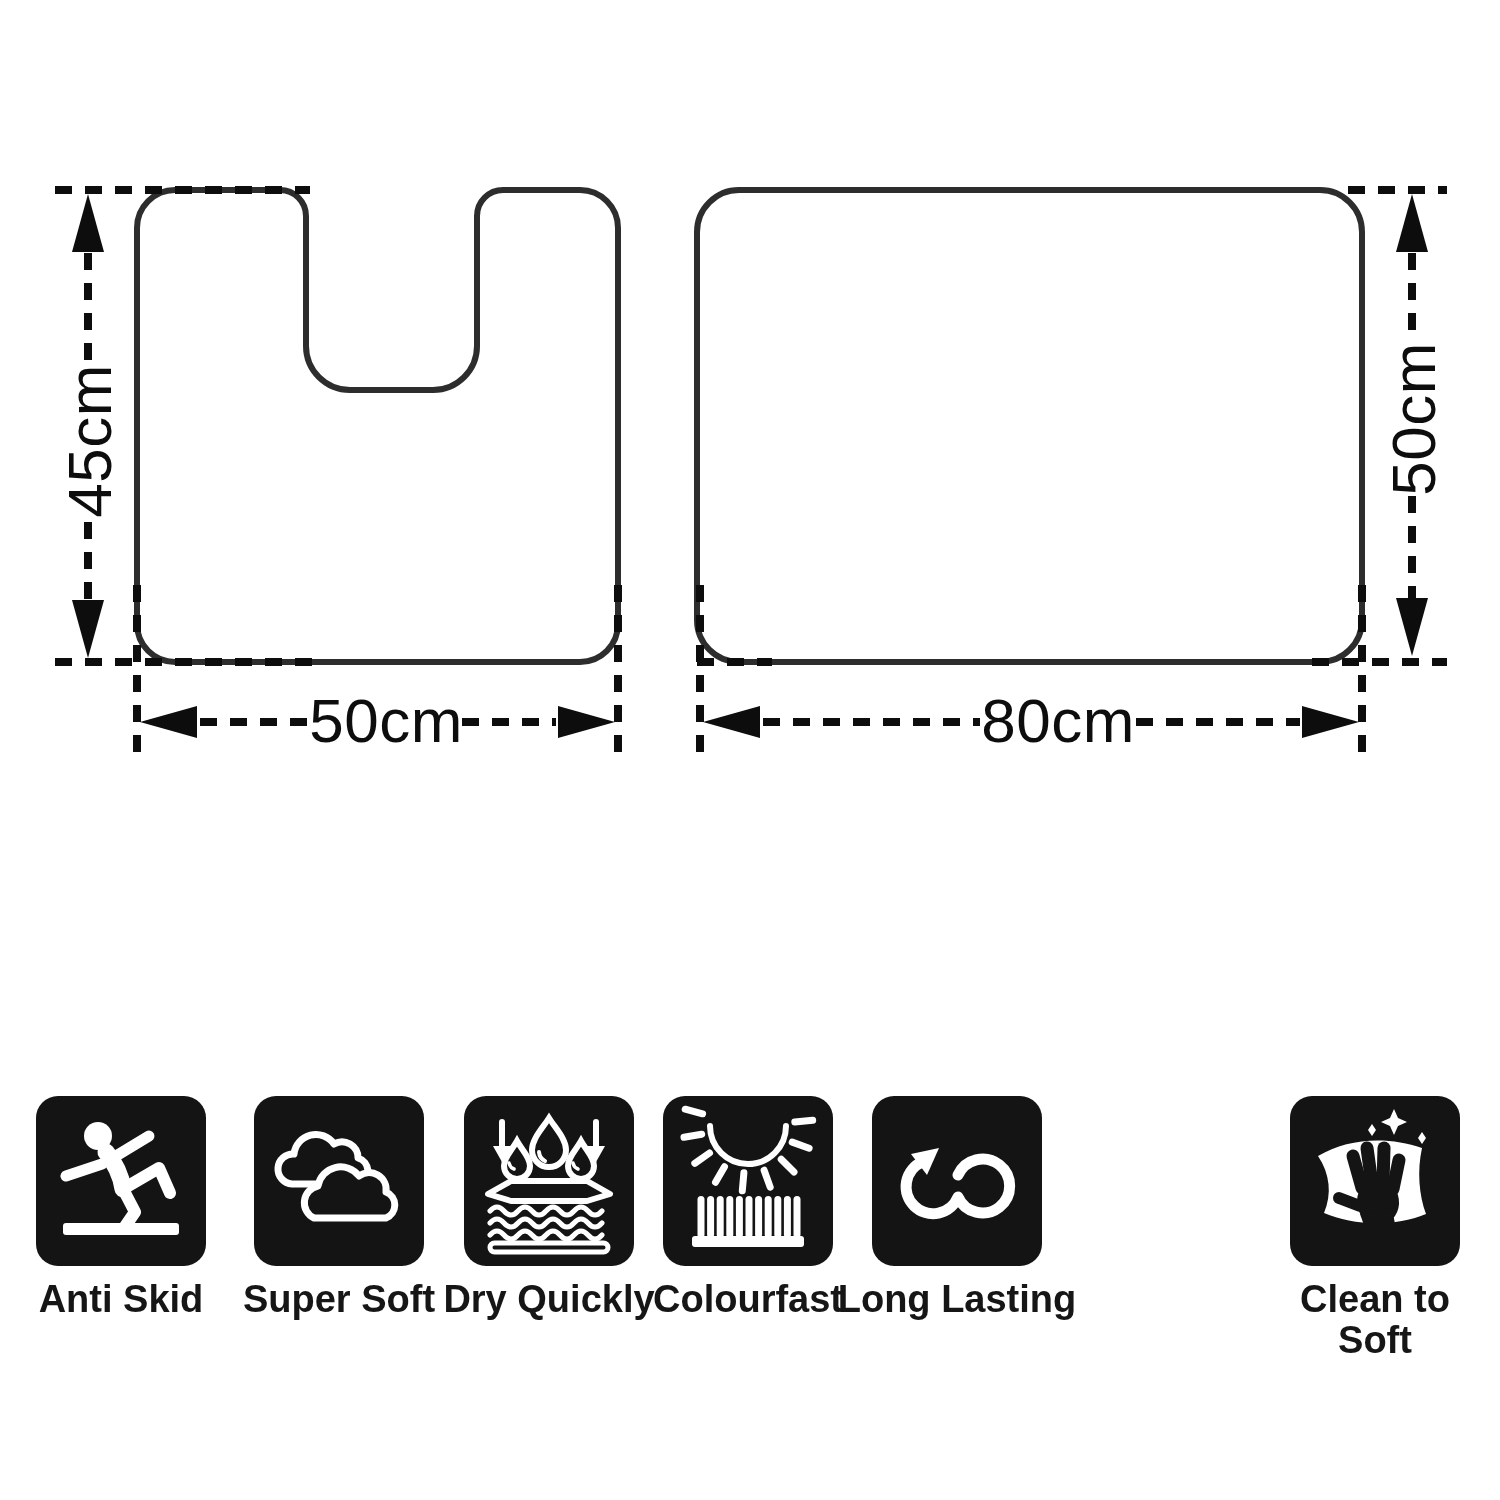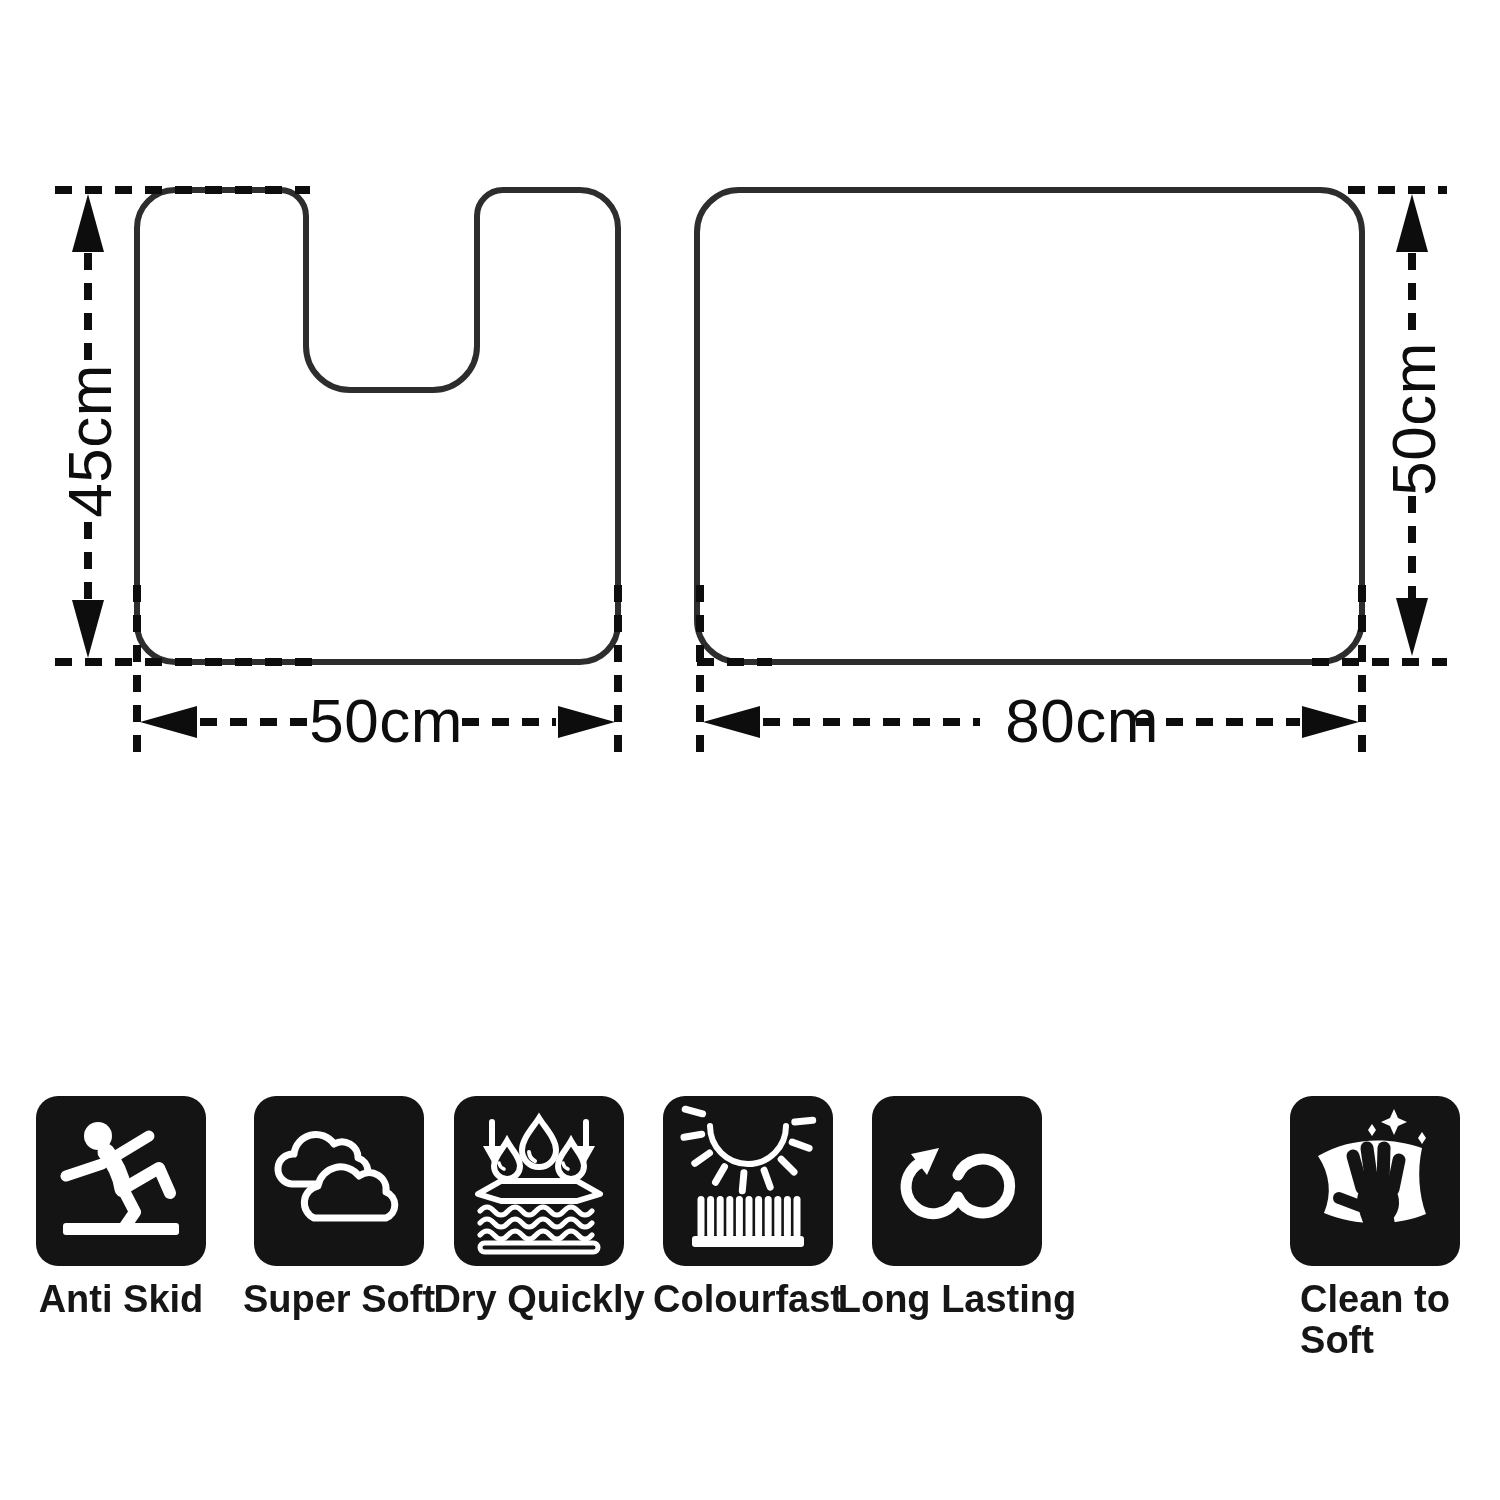--- a/index.html
+++ b/index.html
@@ -15,21 +15,21 @@
     position:absolute; transform:translate(-50%,-50%);
     font-size:62px; font-weight:400; color:#0d0d0d; white-space:nowrap;
     letter-spacing:0.5px;
   }
   .dim-label.vert { transform:translate(-50%,-50%) rotate(-90deg); }
   .feature { position:absolute; top:1096px; width:210px;
     display:flex; flex-direction:column; align-items:center; }
   .feature-box { width:170px; height:170px; background:#141414; border-radius:22px;
     display:flex; align-items:center; justify-content:center; }
   .feature-label { margin-top:13px; font-size:38px; font-weight:700; color:#161616;
-    line-height:41px; white-space:nowrap; }
+    line-height:41px; text-align:center; white-space:nowrap; }
   .icon-white { fill:#ffffff; }
   .ic-stroke { stroke:#ffffff; fill:none; stroke-linecap:round; stroke-linejoin:round; }
   .ic-dark { fill:#141414; }
 </style>
 </head>
 <body>
 
 <div class="canvas">
 
   <svg class="diagram-svg" width="1500" height="830" viewBox="0 0 1500 830">
@@ -81,21 +81,21 @@
       <path class="dash" d="M 763 722 H 980"></path>
       <path class="dash" d="M 1136 722 H 1300"></path>
       <polygon class="arr" points="703,722 760,706 760,738"></polygon>
       <polygon class="arr" points="1359,722 1302,706 1302,738"></polygon>
     </g>
   </svg>
 
   <div class="dim-label vert" style="left:89px; top:441px;">45cm</div>
   <div class="dim-label" style="left:386px; top:720px;">50cm</div>
   <div class="dim-label vert" style="left:1413px; top:419px;">50cm</div>
-  <div class="dim-label" style="left:1058px; top:720px;margin-left:24px;">80cm</div>
+  <div class="dim-label" style="left:1058px; top:720px;">80cm</div>
 
   <div class="feature" style="left:16px;">
     <div class="feature-box">
       <svg width="170" height="170" viewBox="0 0 170 170">
         <circle class="icon-white" cx="62" cy="40" r="14"></circle>
         <path class="ic-stroke" stroke-width="17" d="M70 56 C79 67 85 79 87 93"></path>
         <path class="ic-stroke" stroke-width="11" d="M75 63 L113 40"></path>
         <path class="ic-stroke" stroke-width="11" d="M66 68 L30 80"></path>
         <path class="ic-stroke" stroke-width="12" d="M87 93 L123 72 L134 97"></path>
         <path class="ic-stroke" stroke-width="12" d="M87 93 L99 116 L88 132"></path>
@@ -114,21 +114,21 @@
         <path class="ic-dark" stroke="#ffffff" stroke-width="7" stroke-linejoin="round" d="M 38 88 A 15 15 0 0 1 40 58 A 22 22 0 0 1 80 48 A 16 16 0 0 1 104 62 A 14 14 0 0 1 106 88 Z"></path>
         <path class="ic-dark" stroke="#ffffff" stroke-width="7" stroke-linejoin="round" d="M 60 122 A 17 17 0 0 1 64 90 A 23 23 0 0 1 105 80 A 17 17 0 0 1 132 96 A 14 14 0 0 1 132 122 Z"></path>
       </svg>
     </div>
     <div class="feature-label">
       <div>Super Soft</div>
       <div></div>
     </div>
   </div>
 
-  <div class="feature" style="left:434px;">
+  <div class="feature" style="left:444px;">
     <div class="feature-box">
       <svg width="170" height="170" viewBox="0 0 170 170">
         <path class="ic-stroke" stroke-width="6" d="M38 26 V 50"></path>
         <polygon class="icon-white" points="38,66 29,50 47,50"></polygon>
         <path class="ic-stroke" stroke-width="6" d="M132 26 V 50"></path>
         <polygon class="icon-white" points="132,66 123,50 141,50"></polygon>
         <path class="ic-dark" stroke="#ffffff" stroke-width="6" d="M 24 98 L 47 85 L 123 85 L 146 98 L 123 105 L 47 105 Z" stroke-linejoin="round"></path>
         <path class="ic-dark" stroke="#ffffff" stroke-width="6" d="M53 45 C 58 54, 66 61, 66 70 A 13 13 0 1 1 40 70 C 40 61, 48 54, 53 45 Z"></path>
         <path class="ic-dark" stroke="#ffffff" stroke-width="6" d="M117 45 C 122 54, 130 61, 130 70 A 13 13 0 1 1 104 70 C 104 61, 112 54, 117 45 Z"></path>
         <path class="ic-dark" stroke="#ffffff" stroke-width="6" d="M85 22 C 92 33, 102 43, 102 54 A 17 17 0 1 1 68 54 C 68 43, 78 33, 85 22 Z"></path>

